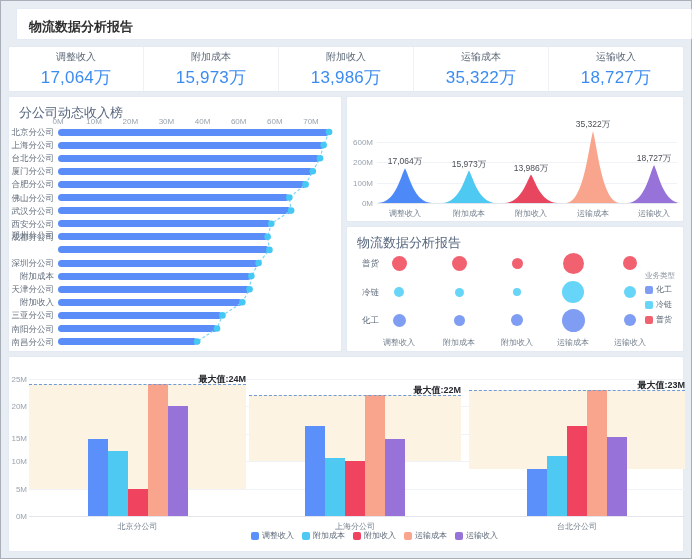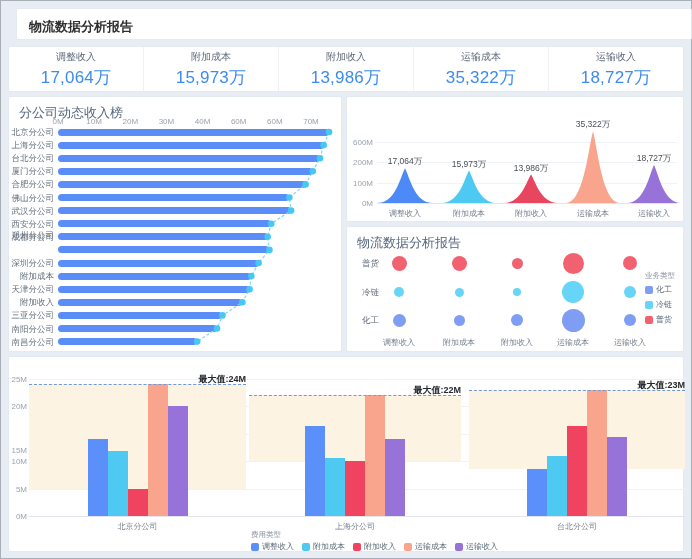--- a/index.html
+++ b/index.html
@@ -223,21 +223,21 @@
 
 <div class="panel" id="top3-panel">
   <div class="chart-host" id="top3-chart">
       <div class="gline base" style="left: 20px; top: 159px; width: 656px;"></div>
       <div class="axlab" style="left: -6px; top: 155px;">0M</div>
       <div class="gline " style="left: 20px; top: 131.6px; width: 656px;"></div>
       <div class="axlab" style="left: -6px; top: 127.6px;">5M</div>
       <div class="gline " style="left: 20px; top: 104.2px; width: 656px;"></div>
       <div class="axlab" style="left: -6px; top: 100.2px;">10M</div>
       <div class="gline " style="left: 20px; top: 76.8px; width: 656px;"></div>
-      <div class="axlab" style="left: -6px; top: 89px;">15M</div>
+      <div class="axlab" style="left: -6px; top: 77px;">15M</div>
       <div class="gline " style="left: 20px; top: 49.4px; width: 656px;"></div>
       <div class="axlab" style="left: -6px; top: 45.4px;">20M</div>
       <div class="gline " style="left: 20px; top: 22px; width: 656px;"></div>
       <div class="axlab" style="left: -6px; top: 18px;">25M</div>
       <div class="markarea" style="left: 20px; width: 217px; top: 27.48px; height: 104.12px;"></div>
       <div class="gbar" style="left: 78.5px; width: 20px; top: 82.28px; height: 76.72px; background: rgb(91, 143, 249);"></div>
       <div class="gbar" style="left: 98.5px; width: 20px; top: 94.336px; height: 64.664px; background: rgb(77, 201, 242);"></div>
       <div class="gbar" style="left: 118.5px; width: 20px; top: 131.6px; height: 27.4px; background: rgb(240, 67, 95);"></div>
       <div class="gbar" style="left: 138.5px; width: 20px; top: 27.48px; height: 131.52px; background: rgb(249, 165, 142);"></div>
       <div class="gbar" style="left: 158.5px; width: 20px; top: 49.4px; height: 109.6px; background: rgb(150, 114, 217);"></div>
@@ -256,21 +256,20 @@
       <div class="markarea" style="left: 460px; width: 216px; top: 32.96px; height: 79.46px;"></div>
       <div class="gbar" style="left: 518px; width: 20px; top: 112.42px; height: 46.58px; background: rgb(91, 143, 249);"></div>
       <div class="gbar" style="left: 538px; width: 20px; top: 98.72px; height: 60.28px; background: rgb(77, 201, 242);"></div>
       <div class="gbar" style="left: 558px; width: 20px; top: 68.58px; height: 90.42px; background: rgb(240, 67, 95);"></div>
       <div class="gbar" style="left: 578px; width: 20px; top: 32.96px; height: 126.04px; background: rgb(249, 165, 142);"></div>
       <div class="gbar" style="left: 598px; width: 20px; top: 79.54px; height: 79.46px; background: rgb(150, 114, 217);"></div>
       <div class="dashline" style="left: 460px; width: 216px; top: 32.96px; border-top-color: rgb(110, 155, 216);"></div>
       <div class="maxlab" style="left: 596px; width: 80px; top: 21.96px;">最大值:23M</div>
       <div class="xcat" style="left: 523px; top: 164px; width: 90px;">台北分公司</div>
       <div style="position: absolute; left: 242px; top: 173px;">
-        <div class="legend-title" style="margin-bottom: 1px;">费用类型</div>
         <div style="display: flex; gap: 8px;">
           <div class="legend-item">
             <div class="legend-swatch" style="background: rgb(91, 143, 249);"></div>
             <div>调整收入</div>
           </div>
           <div class="legend-item">
             <div class="legend-swatch" style="background: rgb(77, 201, 242);"></div>
             <div>附加成本</div>
           </div>
           <div class="legend-item">

